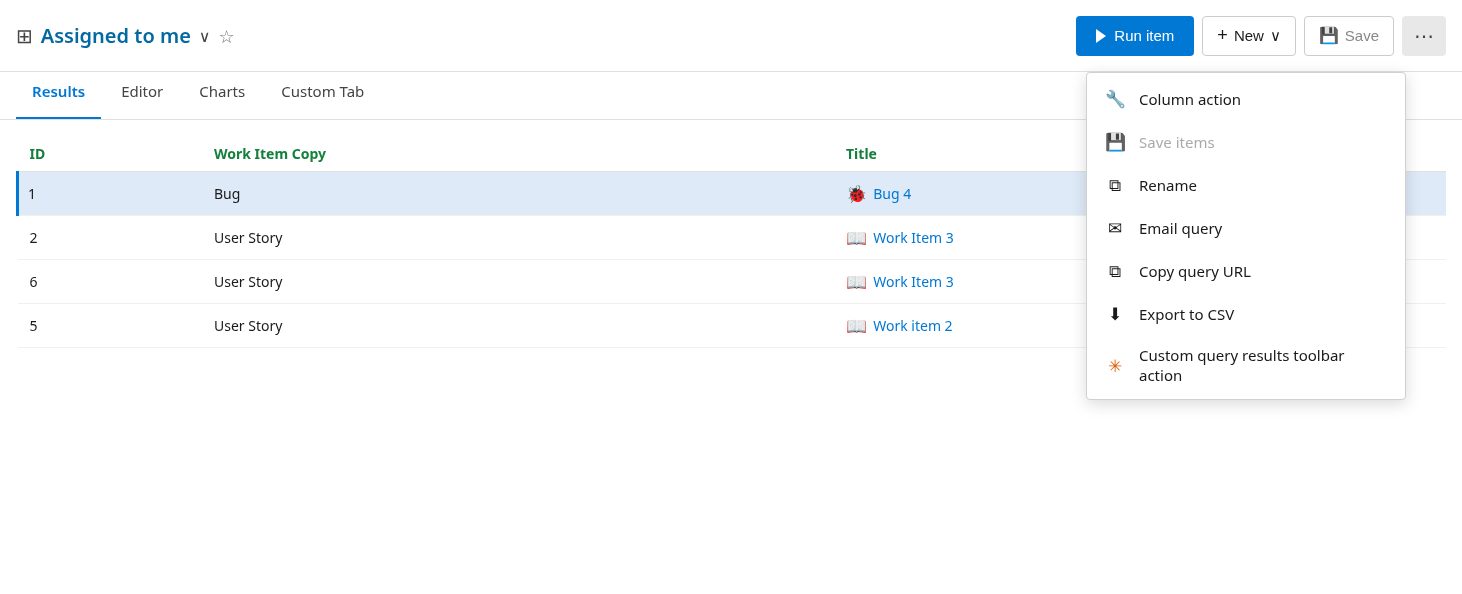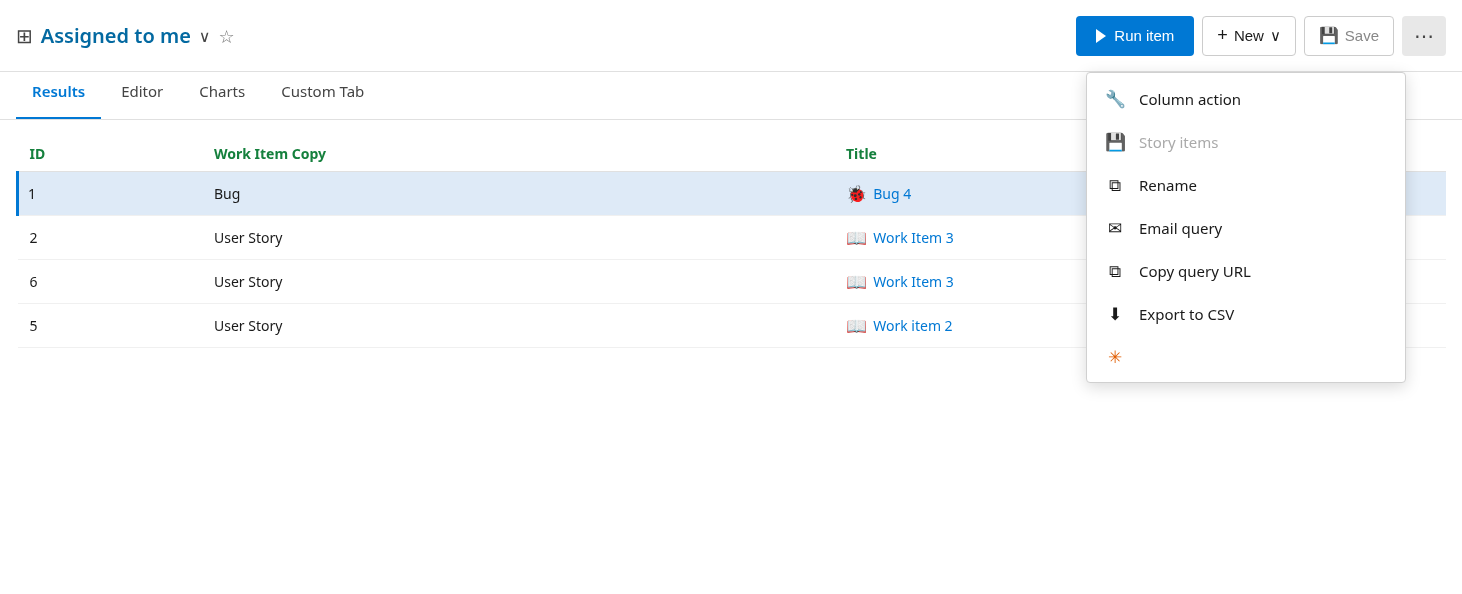--- a/index.html
+++ b/index.html
@@ -361,21 +361,21 @@
 
 <div class="dropdown-menu">
 
   <div class="menu-item">
     <span class="menu-icon">🔧</span>
     <span>Column action</span>
   </div>
 
   <div class="menu-item disabled">
     <span class="menu-icon disabled-icon">💾</span>
-    <span>Story items</span>
+    <span>Save items</span>
   </div>
 
   <div class="menu-item">
     <span class="menu-icon">⧉</span>
     <span>Rename</span>
   </div>
 
   <div class="menu-item">
     <span class="menu-icon">✉</span>
     <span>Email query</span>
@@ -386,14 +386,15 @@
     <span>Copy query URL</span>
   </div>
 
   <div class="menu-item">
     <span class="menu-icon">⬇</span>
     <span>Export to CSV</span>
   </div>
 
   <div class="menu-item">
     <span class="menu-icon orange">✳</span>
+    <span>Custom query results toolbar action</span>
   </div>
 </div>
 
 </body></html>

